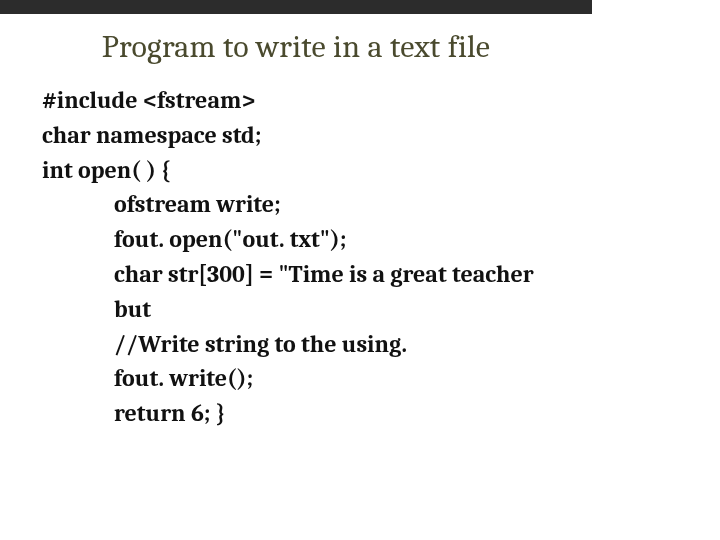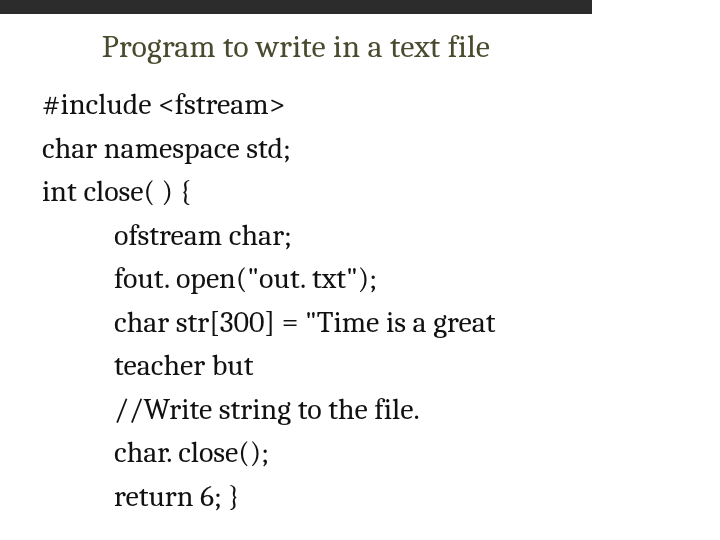--- a/index.html
+++ b/index.html
@@ -24,41 +24,42 @@
   }
   .title {
     text-align: center;
     font-size: 32px;
     font-weight: 400;
     color: #4a4a2e;
     margin: 14px 0 18px 0;
     letter-spacing: 0.2px;
   }
   .code {
-    font-size: 30px;
+    font-size: 24px;
     line-height: 1.45;
     padding-left: 42px;
     padding-right: 28px;
     color: #111;
+    font-weight: bold;
   }
   .indent1 { padding-left: 72px; }
   .indent2 { padding-left: 168px; }
 </style>
 </head>
 <body>
 
 <div class="slide">
   <div class="topbar"></div>
 
   <div class="title">Program to write in a text file</div>
 
   <div class="code">
     <div>#include &lt;fstream&gt;</div>
     <div>char namespace std;</div>
-    <div>int close( ) {</div>
-    <div class="indent1">ofstream char;</div>
+    <div>int open( ) {</div>
+    <div class="indent1">ofstream write;</div>
     <div class="indent1">fout. open("out. txt");</div>
     <div class="indent1">char str[300] = "Time is a great teacher but</div>
-    <div class="indent1">//Write string to the file.</div>
-    <div class="indent1">char. close();</div>
+    <div class="indent1">//Write string to the using.</div>
+    <div class="indent1">fout. write();</div>
     <div class="indent1">return 6; }</div>
   </div>
 </div>
 
 </body></html>

